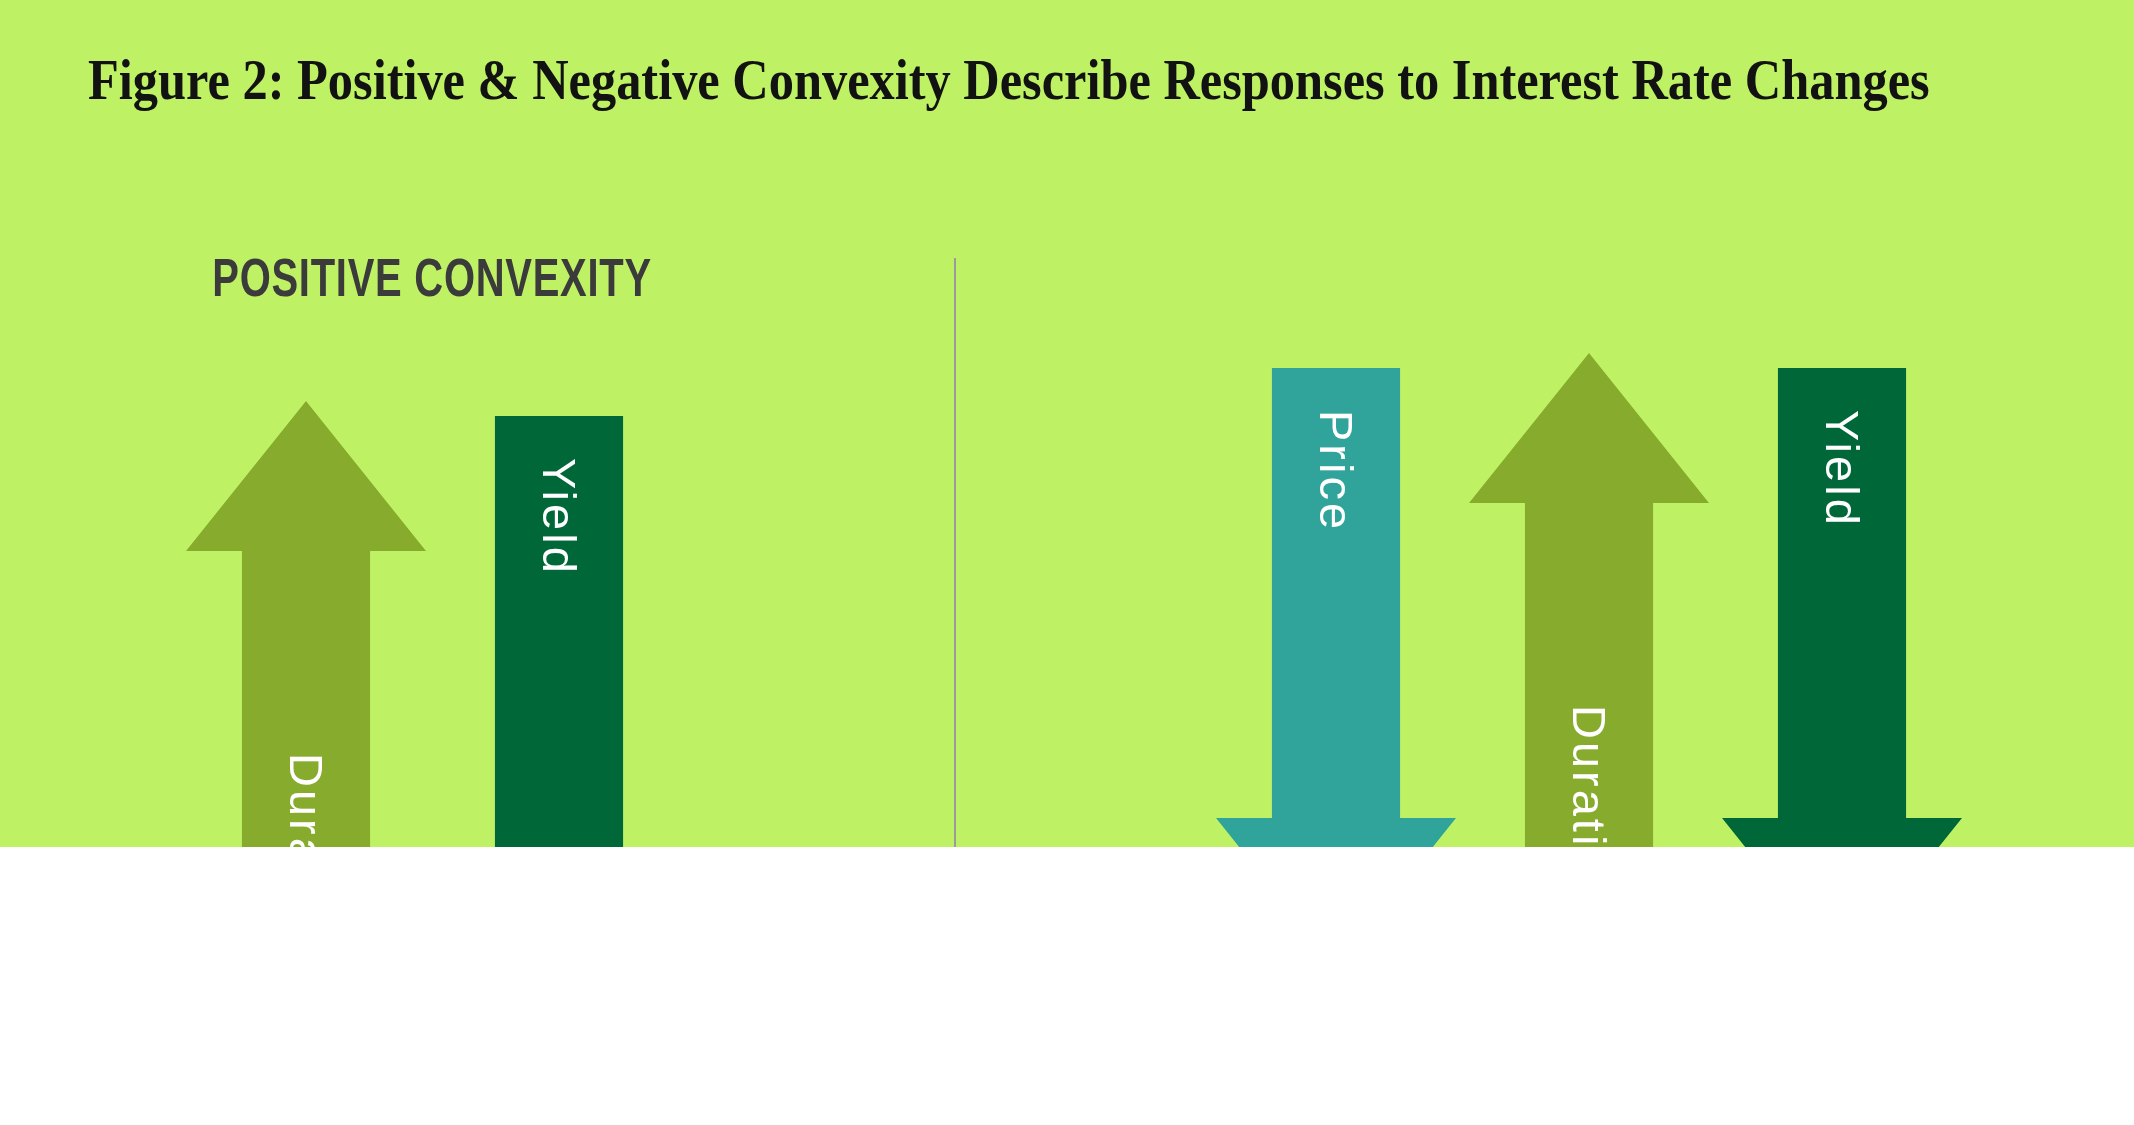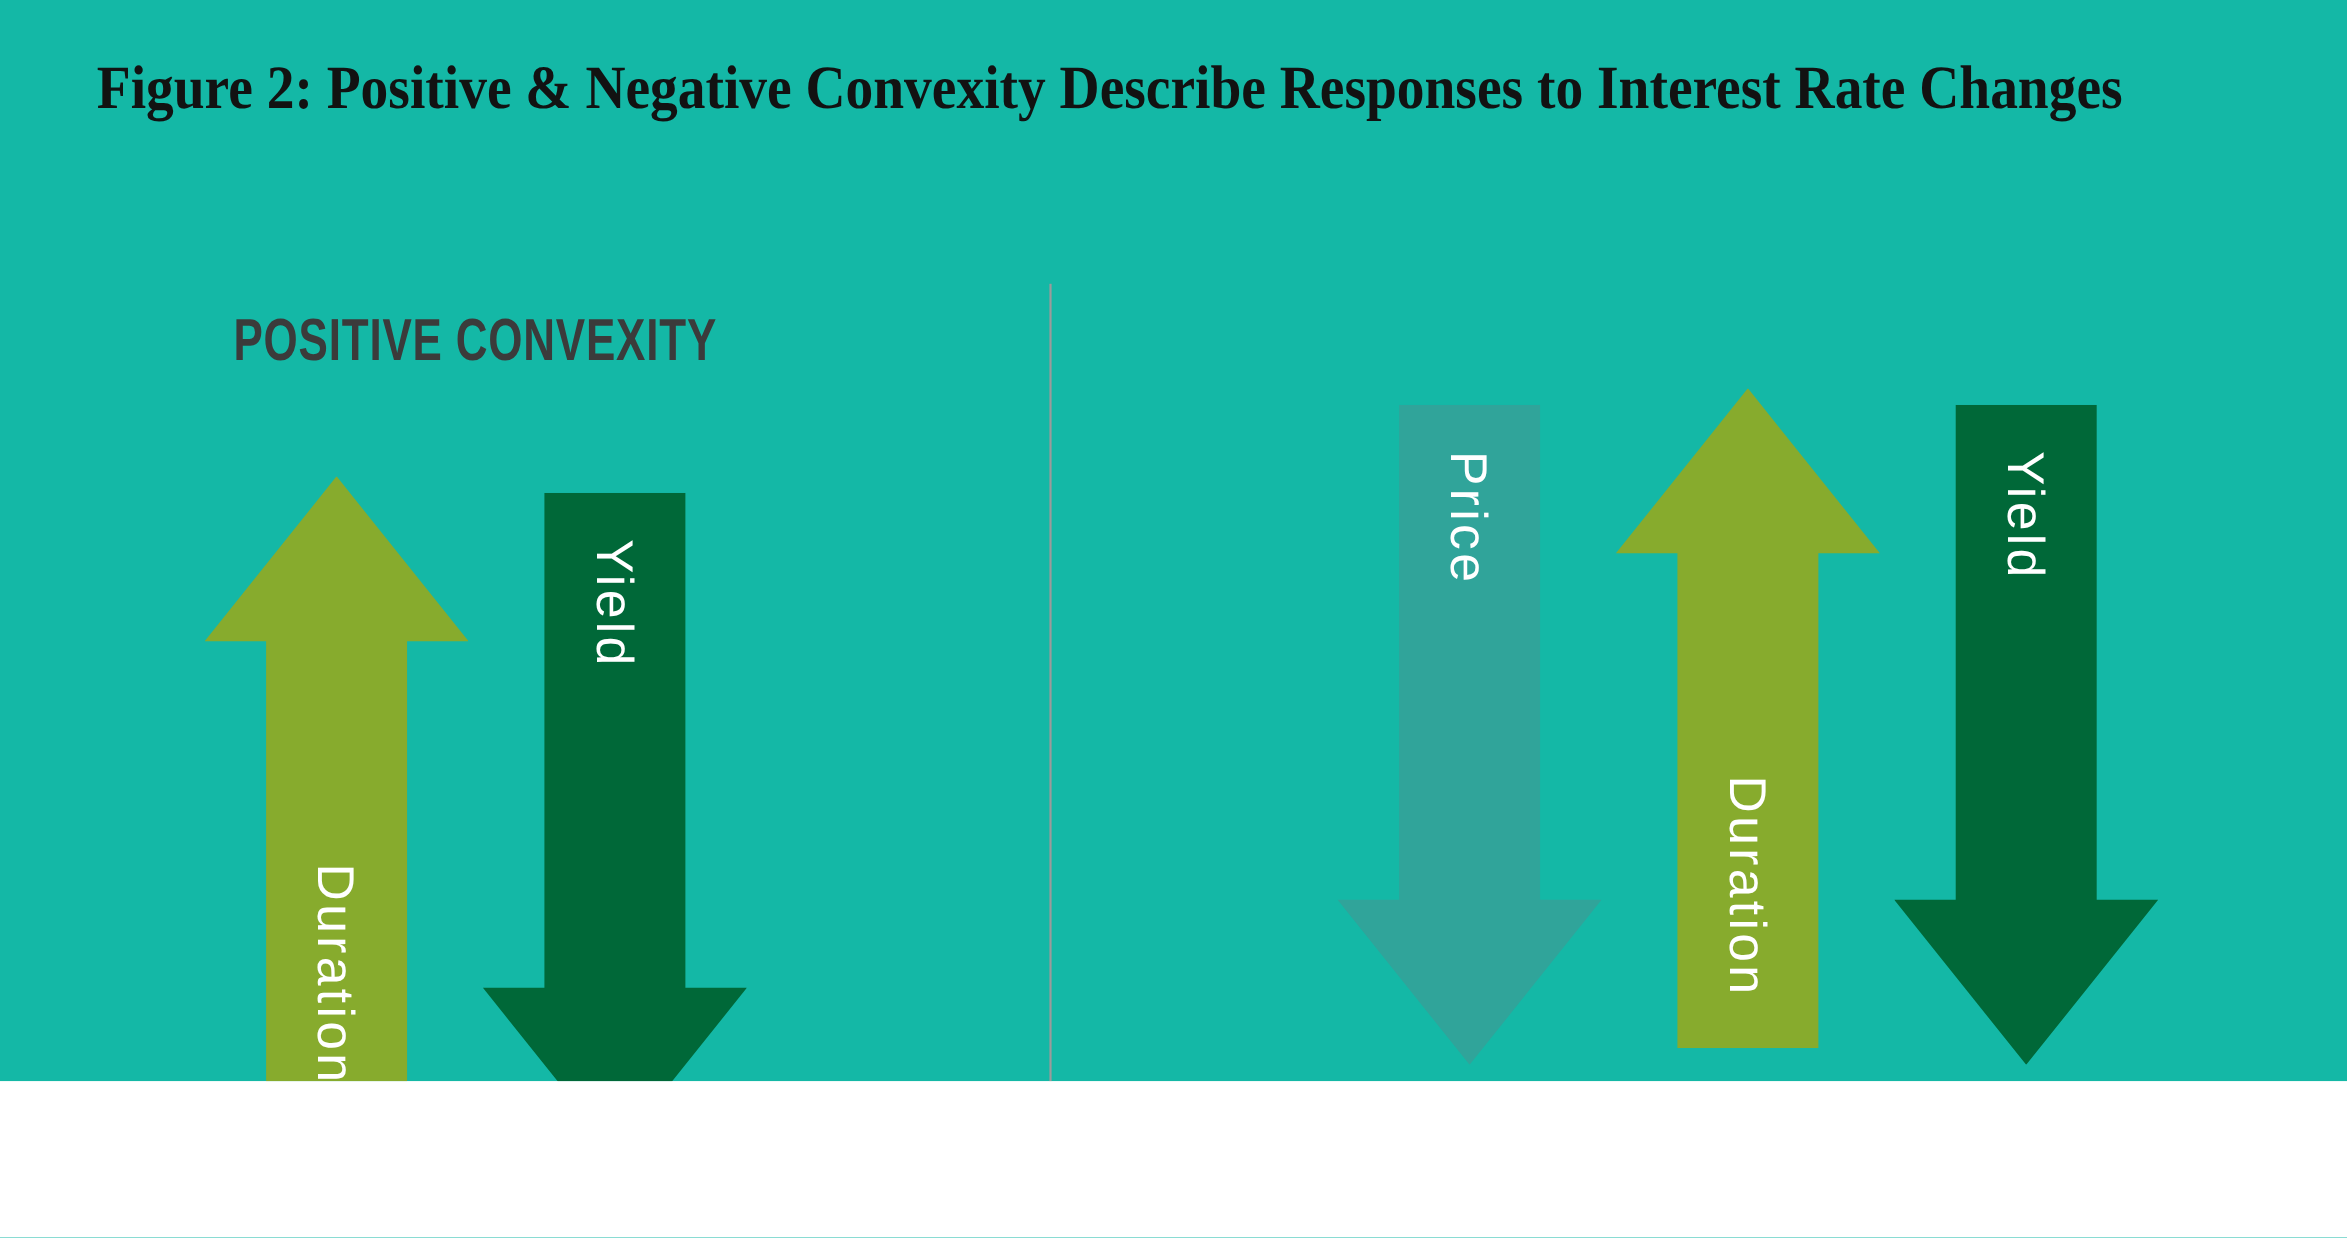--- a/index.html
+++ b/index.html
@@ -3,22 +3,22 @@
 <meta charset="utf-8">
 <style>
   html, body {
     margin: 0;
     padding: 0;
     background: #ffffff;
   }
   .canvas {
     position: relative;
     width: 2134px;
-    height: 983px;
-    background: #14b8a6;
+    height: 847px;
+    background: #bef264;
     overflow: hidden;
     font-family: "Liberation Sans", sans-serif;
   }
   .title {
     position: absolute;
     left: 88px;
     top: 48px;
     margin: 0;
     font-family: "Liberation Serif", serif;
     font-weight: 700;
@@ -26,21 +26,21 @@
     line-height: 64px;
     color: #121212;
     white-space: nowrap;
     transform: scaleX(0.90);
     transform-origin: 0 50%;
   }
   .panel {
     position: absolute;
     top: 253px;
   }
-  .panel-left  { left: 186px;  width: 493px; margin-top: 32px; }
+  .panel-left  { left: 186px;  width: 493px; }
   .panel-right { left: 1216px; width: 746px; }
   .panel-heading {
     margin: 0;
     height: 48px;
     display: flex;
     justify-content: center;
     align-items: center;
   }
   .panel-heading .heading-text {
     font-size: 54px;

